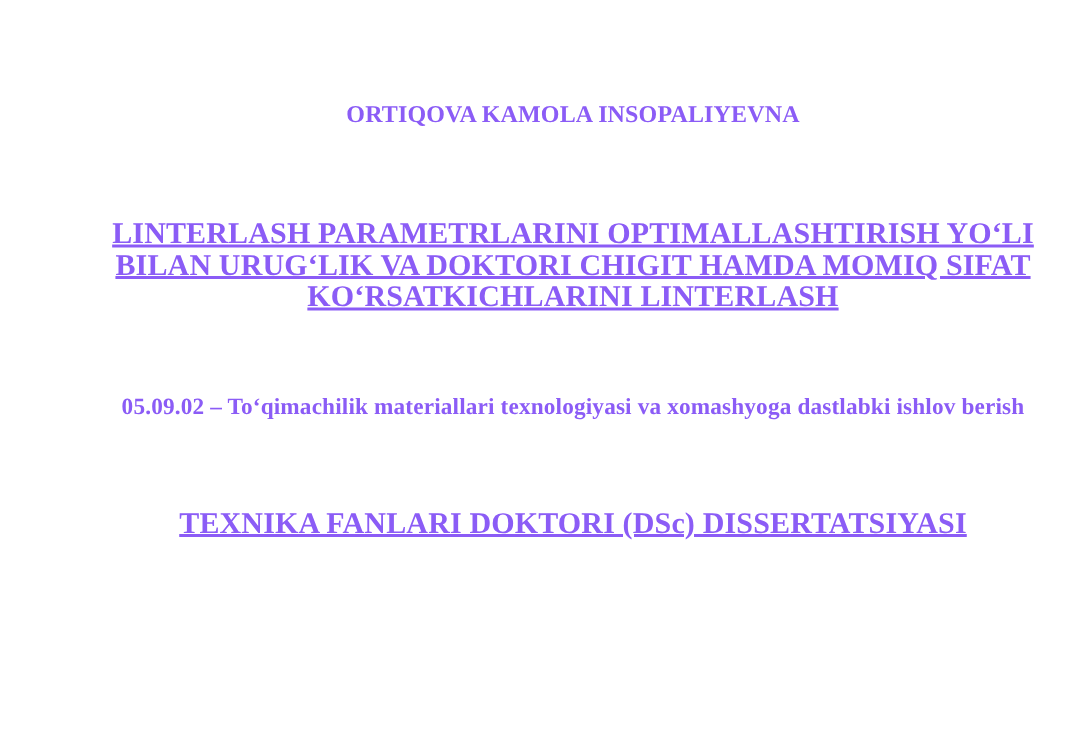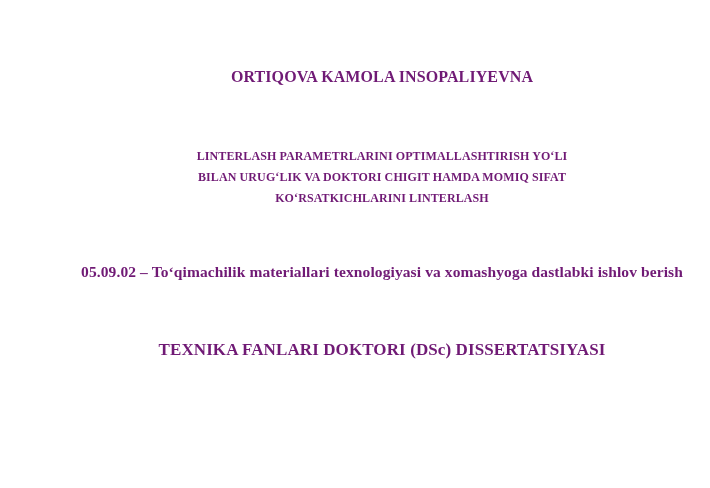--- a/index.html
+++ b/index.html
@@ -7,34 +7,34 @@
     padding: 0;
     background: #ffffff;
   }
   .page {
     position: relative;
     width: 710px;
     height: 460px;
     background: #ffffff;
     overflow: hidden;
     font-family: "Liberation Serif", "DejaVu Serif", serif;
-    color: #701a75;
+    color: #8b5cf6;
   }
   .block {
     position: absolute;
     left: 56px;
     right: 2px;
     text-align: center;
     font-weight: bold;
     letter-spacing: 0.1px;
   }
   .author   { top: 67px;  font-size: 16px;   line-height: 20px; }
-  .title    { top: 146px; font-size: 12px; line-height: 21px; }
+  .title    { top: 146px; font-size: 20px; line-height: 21px; text-decoration: underline; }
   .specialty{ top: 262px; font-size: 15.5px; line-height: 20px; }
-  .degree   { top: 341px; font-size: 17px; line-height: 17px; }
+  .degree   { top: 341px; font-size: 20px; line-height: 17px; text-decoration: underline; }
 </style>
 </head>
 <body>
 
 <div class="page">
 
   <div class="block author">ORTIQOVA KAMOLA INSOPALIYEVNA</div>
 
   <div class="block title">
     <div>LINTERLASH PARAMETRLARINI OPTIMALLASHTIRISH YO‘LI</div>

